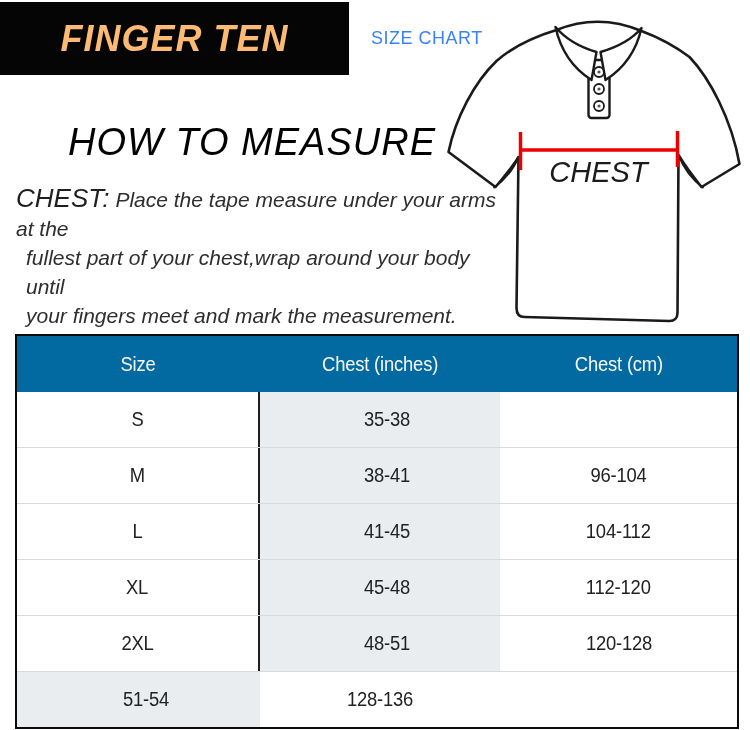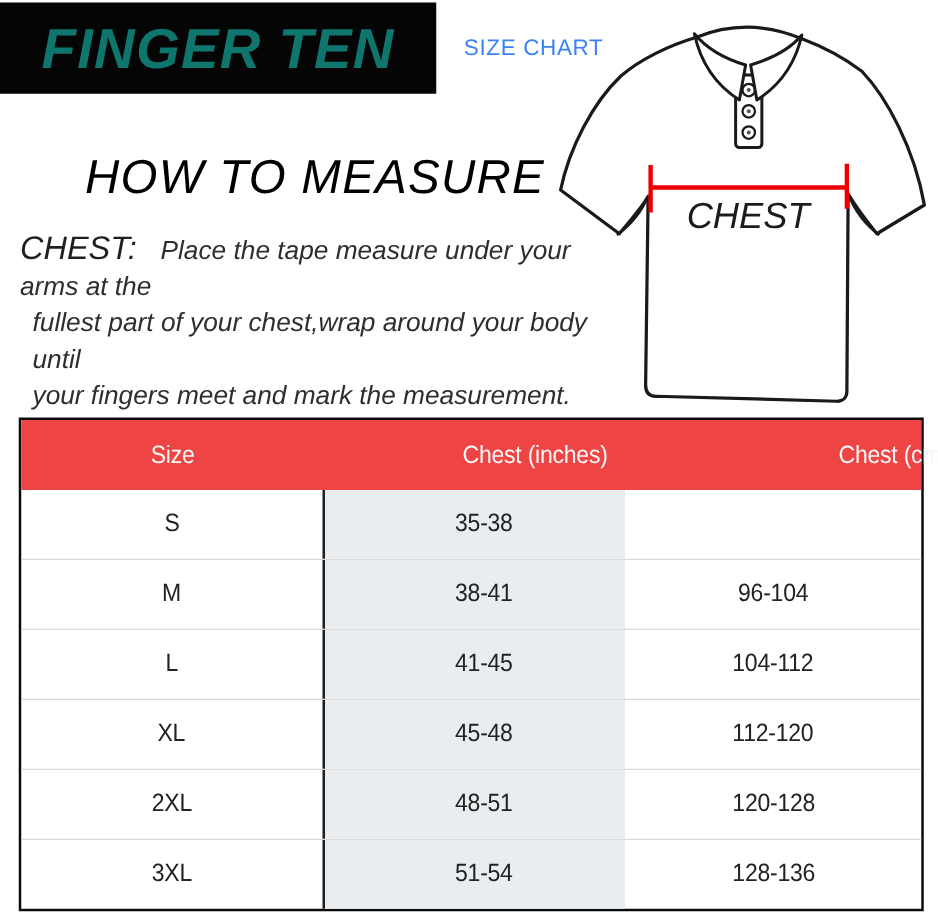--- a/index.html
+++ b/index.html
@@ -7,50 +7,50 @@
     width:750px; height:730px; background:#ffffff; position:relative;
     overflow:hidden; font-family:"Liberation Sans", sans-serif;
   }
 
   
   .logo-box {
     position:absolute; left:0; top:2px; width:349px; height:73px;
     background:#050505; display:flex; align-items:center; justify-content:center;
   }
   .logo-text {
-    color:#0f766e; font-style:italic; font-weight:bold; font-size:45px;
+    color:#fdba74; font-style:italic; font-weight:bold; font-size:36px;
     letter-spacing:1px; white-space:nowrap;
   }
   .size-chart-label {
     position:absolute; left:371px; top:28px; font-size:18px; color:#3b82f6;
     letter-spacing:0.5px;
   }
 
   
   .how-title {
     position:absolute; left:68px; top:121px; font-size:38px; font-style:italic;
     color:#000000; letter-spacing:1px; white-space:nowrap;
   }
   .instructions {
     position:absolute; left:16px; top:184px; width:480px;
     font-style:italic; color:#2e2e2e; font-size:21px; line-height:29px;
   }
   .instructions .cont { padding-left:10px; }
-  .chest-term { font-size:26px; color:#1f1f1f; margin-right:19px; }
+  .chest-term { font-size:26px; color:#1f1f1f; margin-right:6px; }
 
   
   .shirt { position:absolute; left:437px; top:0px; width:313px; height:335px; }
 
   
   .size-table {
     position:absolute; left:15px; top:334px; width:720px;
     border:2px solid #0a0a0a; background:#ffffff;
   }
   .t-row { display:grid; grid-template-columns:243px 240px 237px; height:55px; }
-  .t-row.t-head { background:#ef4444; height:56px;gap:48px; }
+  .t-row.t-head { background:#0369a1; height:56px; }
   .t-cell {
     display:flex; align-items:center; justify-content:center;
     font-size:20px; color:#222222; overflow:hidden;
   }
   .t-cell .cv { display:inline-block; transform:scaleX(0.92); letter-spacing:-0.2px; white-space:nowrap; }
   .t-head .t-cell { color:#f7f7f7; }
   .t-cell.c1 { border-right:2px solid #1f1f1f; }
   .t-head .t-cell.c1 { border-right:none; }
   .t-body .t-row { border-top:1px solid #dadada; }
   .t-body .t-row:first-child { border-top:none; }
@@ -161,23 +161,20 @@
             <span class="cv">2XL</span>
           </div>
         <div class="t-cell hl">
             <span class="cv">48-51</span>
           </div>
         <div class="t-cell">
             <span class="cv">120-128</span>
           </div>
       </div>
       <div class="t-row">
-        <div class="t-cell c1">
-            <span class="cv">3XL</span>
-          </div>
         <div class="t-cell hl">
             <span class="cv">51-54</span>
           </div>
         <div class="t-cell">
             <span class="cv">128-136</span>
           </div>
       </div>
     </div>
   </div>
 

